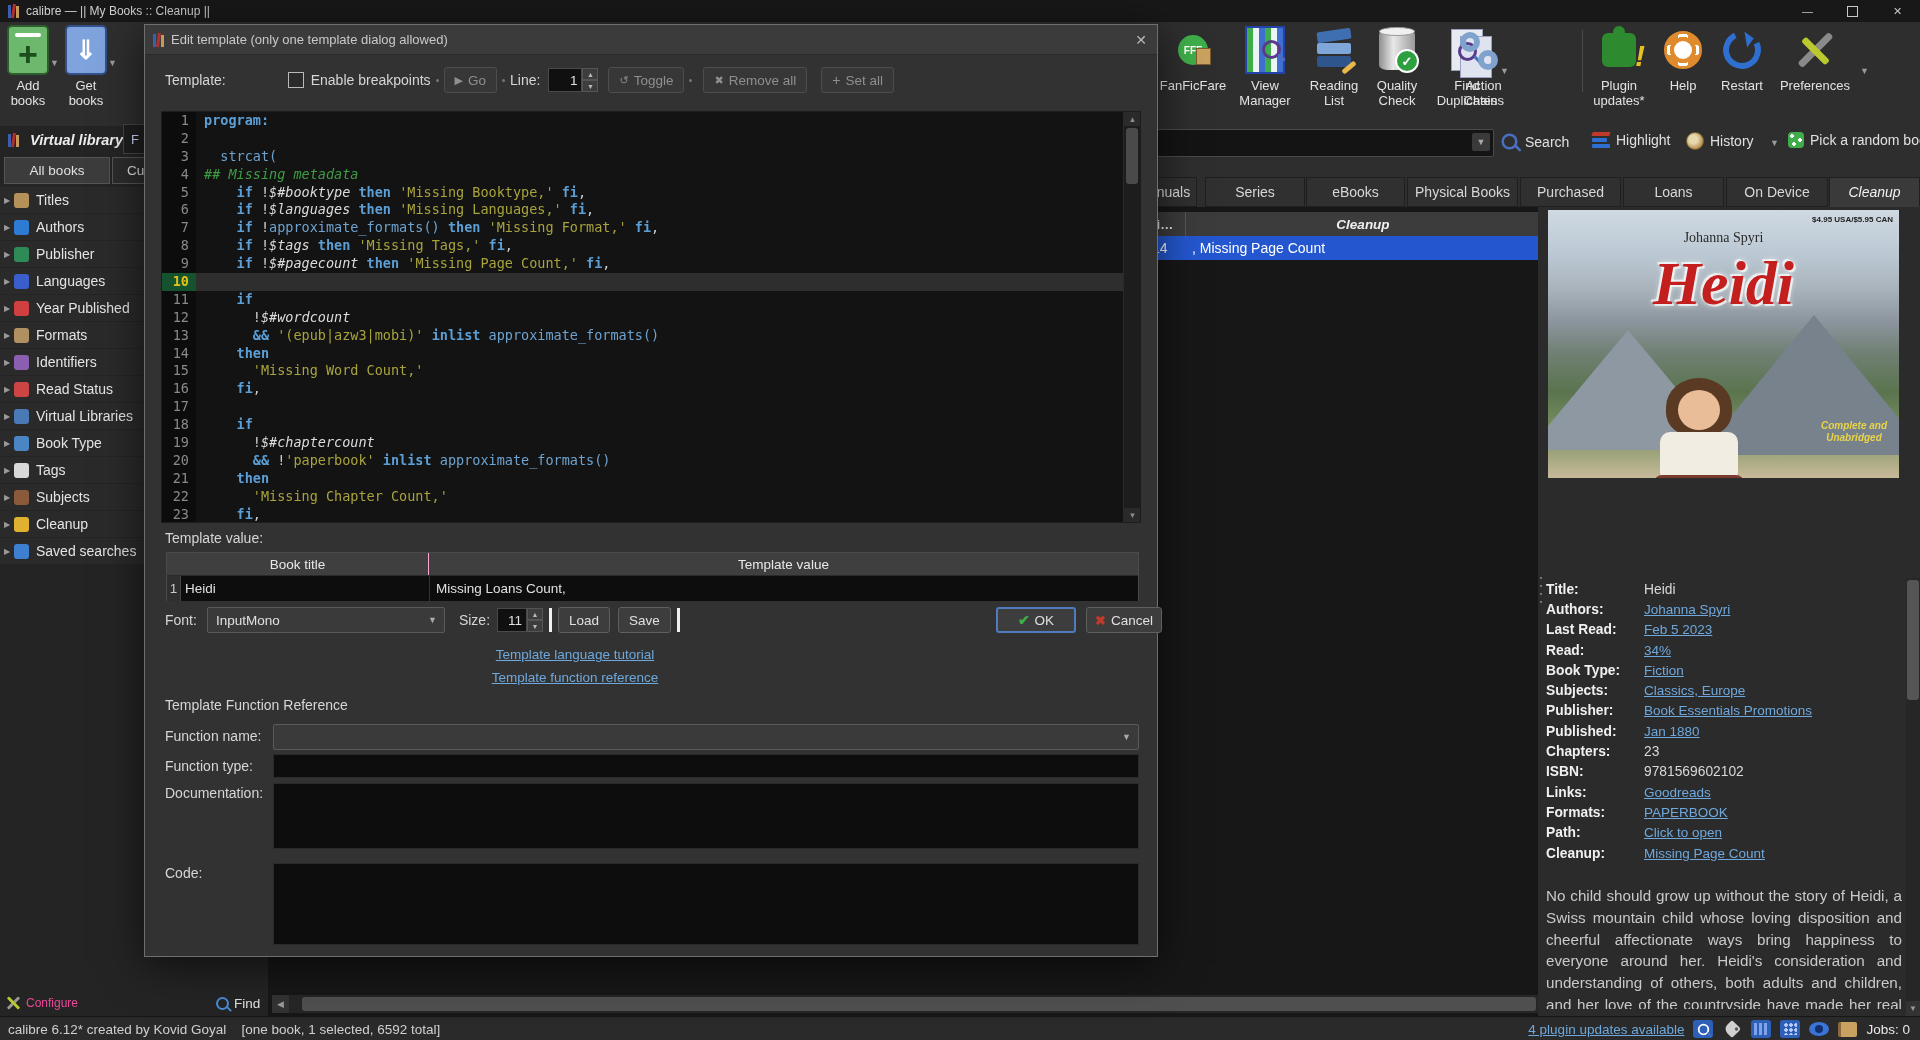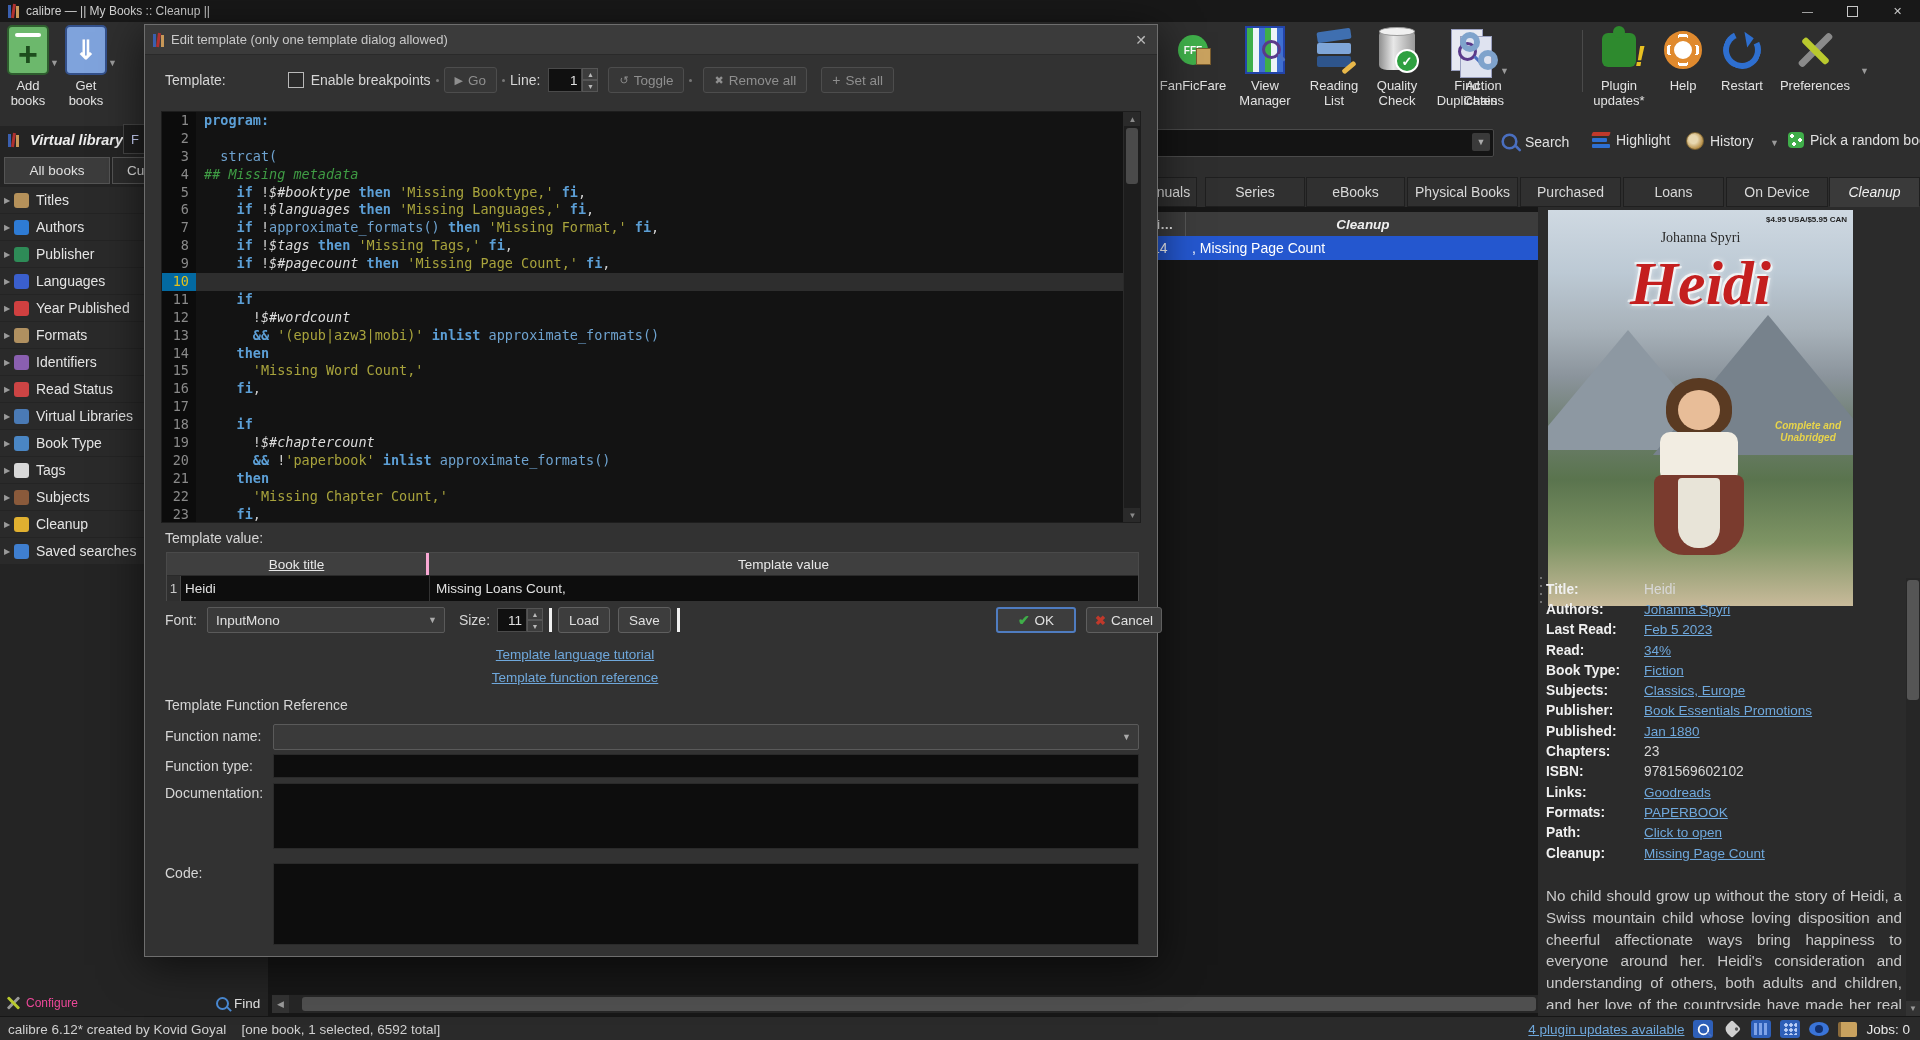--- a/index.html
+++ b/index.html
@@ -123,22 +123,22 @@
   .mini-tools i{position:absolute;left:6px;top:-1px;width:3px;height:16px;border-radius:1px;}
   .mini-tools i:nth-child(1){background:#9a9a9a;transform:rotate(45deg);}
   .mini-tools i:nth-child(2){background:#b9c92e;transform:rotate(-45deg);}
   .mini-mag{width:9px;height:9px;border:2px solid #4a8ad4;border-radius:50%;position:relative;display:inline-block;margin-right:5px;}
   .mini-mag::after{content:"";position:absolute;width:6px;height:2px;background:#4a8ad4;transform:rotate(45deg);right:-5px;bottom:-2px;}
 
   
   .rightpanel{position:absolute;left:1538px;top:207px;width:382px;height:809px;background:#2b2b2b;}
   .splitter{position:absolute;left:0;top:370px;width:5px;height:60px;display:flex;flex-direction:column;align-items:center;gap:6px;}
   .splitter i{width:2px;height:2px;background:#8a8a8a;border-radius:50%;}
-  .cover{position:absolute;left:10px;top:3px;width:305px;height:396px;overflow:hidden;
-     background:linear-gradient(180deg,#cfd9e2 0%,#bcc9d4 16%,#a8b2ba 30%,#8b949c 42%,#6f7f72 54%,#5a744e 68%,#7e9464 84%,#c8ba9a 100%);}
+  .cover{position:absolute;left:10px;top:3px;width:305px;height:268px;overflow:hidden;
+     background:linear-gradient(180deg,#cfd9e2 0%,#bcc9d4 16%,#a8b2ba 30%,#8b949c 42%,#6f7f72 54%,#5a744e 68%,#7e9464 84%,#c8ba9a 100%);padding-left:46px;}
   .cover .price{position:absolute;top:5px;right:6px;font-size:8px;color:#222;font-weight:bold;}
   .cover .author{position:absolute;top:20px;left:0;right:0;text-align:center;font-family:"Liberation Serif",serif;font-size:14px;color:#2a2a2a;}
   .cover .hname{position:absolute;top:38px;left:0;right:0;text-align:center;font-family:"Liberation Serif",serif;font-style:italic;font-weight:bold;
      font-size:62px;color:#c41f1f;text-shadow:0 0 6px #fff,2px 2px 0 #ffffffaa,-2px -2px 0 #ffffffaa;}
   .cover .mtn1{position:absolute;left:-20px;top:120px;width:200px;height:120px;background:#8d98a2;clip-path:polygon(50% 0,0 100%,100% 100%);}
   .cover .mtn2{position:absolute;right:-30px;top:105px;width:230px;height:140px;background:#77828c;clip-path:polygon(50% 0,0 100%,100% 100%);}
   .cover .unabridged{position:absolute;right:10px;top:210px;width:70px;text-align:center;font-size:10px;font-weight:bold;font-style:italic;color:#e8d44a;line-height:12px;}
   .cover .hair{position:absolute;left:118px;top:168px;width:66px;height:58px;border-radius:50% 50% 40% 40%;background:#5a3a22;}
   .cover .face{position:absolute;left:130px;top:180px;width:42px;height:40px;border-radius:50%;background:#e8bd98;}
   .cover .blouse{position:absolute;left:112px;top:222px;width:78px;height:50px;border-radius:10px;background:#f2ede2;}
@@ -200,34 +200,34 @@
   .spin-btns{display:inline-flex;flex-direction:column;width:16px;height:24px;}
   .spin-btns i{flex:1;background:#3d3d3d;border:1px solid #555;color:#b9b9b9;font-size:7px;display:flex;align-items:center;justify-content:center;font-style:normal;}
   .vsep{width:3px;height:24px;background:#f0f0f0;margin:0 6px;}
   .dot{width:3px;height:3px;border-radius:50%;background:#777;margin:0 5px;}
 
   .editor{position:absolute;left:16px;top:86px;width:980px;height:412px;background:#131313;border:1px solid #1d1d1d;overflow:hidden;box-sizing:border-box;}
   .cl{display:flex;height:17.9px;white-space:pre;font-family:"DejaVu Sans Mono",monospace;font-size:13.5px;line-height:17.9px;}
   .cl .gut{width:34px;flex:none;background:#0c0c0c;color:#8a8a8a;text-align:right;padding-right:7px;box-sizing:border-box;}
   .cl .code{padding-left:8px;}
   .cl.cur{background:#2e2e2e;}
-  .cl.cur .gut{background:#0369a1;color:#e2c11c;font-weight:normal;}
+  .cl.cur .gut{background:#14532d;color:#e2c11c;font-weight:bold;}
   .tk-kw{color:#5c9fd6;font-weight:bold;}
   .tk-fn{color:#6ea3d0;}
   .tk-cm{color:#3f9b44;font-style:italic;}
   .tk-str{color:#a8a33c;}
   .tk-var{color:#dcdcdc;font-style:italic;}
   .tk-pl{color:#d0d0d0;}
   .ed-scroll{position:absolute;right:0;top:0;width:17px;height:100%;background:#1d1d1d;border-left:1px solid #2a2a2a;box-sizing:border-box;}
   .ed-thumb{position:absolute;left:2px;top:16px;width:12px;height:56px;background:#4a4a4a;border-radius:3px;}
   .ed-arrow{position:absolute;left:0;width:17px;height:14px;color:#8a8a8a;font-size:8px;display:flex;align-items:center;justify-content:center;background:#2a2a2a;}
 
   .tv-table{position:absolute;left:21px;top:527px;width:973px;height:49px;border:1px solid #4a4a4a;box-sizing:border-box;}
   .tv-head{display:flex;height:22px;background:#3f3f3f;border-bottom:1px solid #2a2a2a;color:#e8e8e8;font-size:13.5px;}
-  .tv-head .h1{width:262px;display:flex;align-items:center;justify-content:center;border-right:3px solid #f9a8d4;box-sizing:border-box;text-decoration:underline;}
+  .tv-head .h1{width:262px;display:flex;align-items:center;justify-content:center;border-right:1px solid #f9a8d4;box-sizing:border-box;}
   .tv-head .h2{flex:1;display:flex;align-items:center;justify-content:center;}
   .tv-row{display:flex;height:25px;background:#0d0d0d;color:#e0e0e0;font-size:13.5px;}
   .tv-num{width:13px;background:#2f2f2f;border-right:1px solid #444;display:flex;align-items:center;justify-content:center;color:#c9c9c9;flex:none;}
   .tv-title{width:249px;display:flex;align-items:center;padding-left:4px;border-right:1px solid #333;box-sizing:border-box;}
   .tv-val{flex:1;display:flex;align-items:center;padding-left:6px;}
 
   .combo{height:26px;background:#3a3a3a;border:1px solid #5a5a5a;border-radius:2px;display:flex;align-items:center;
      color:#e0e0e0;font-size:13.5px;padding:0 8px;box-sizing:border-box;position:relative;}
   .combo .ca{position:absolute;right:7px;color:#aaa;font-size:9px;}
   .blackfield{background:#0d0d0d;border:1px solid #2a2a2a;box-sizing:border-box;position:absolute;}

